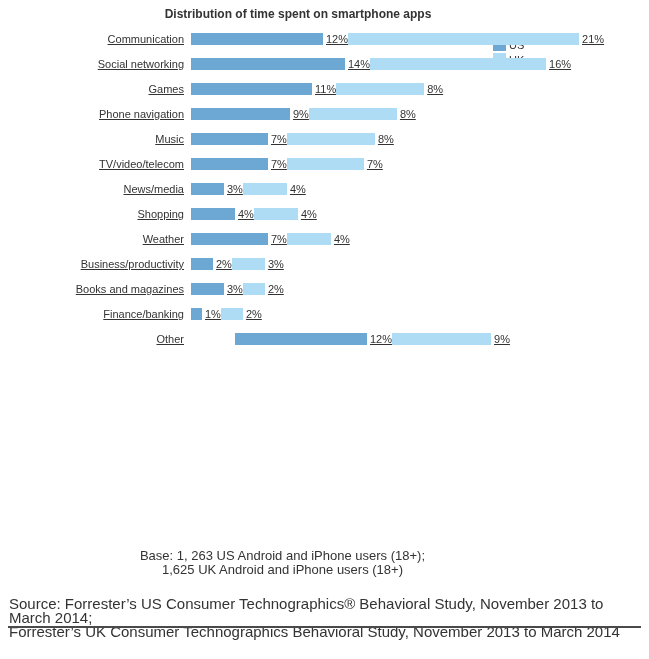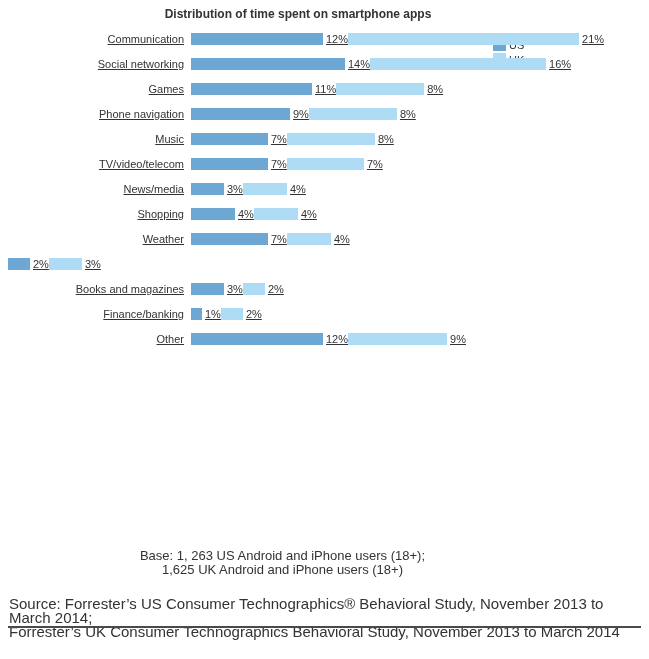--- a/index.html
+++ b/index.html
@@ -9,21 +9,21 @@
   }
   .title{
     position:absolute;top:7px;left:0;width:596px;text-align:center;
     font-size:12px;font-weight:bold;color:#333;
   }
   .legend{position:absolute;top:37px;left:493px;font-size:11px;color:#333;}
   .legend-item{display:flex;align-items:center;height:15px;}
   .swatch{width:13px;height:13px;display:inline-block;margin-right:3px;flex:none;}
   .plot{position:absolute;top:33px;left:8px;width:633px;}
   .row{display:flex;align-items:center;margin-bottom:13px;text-decoration:underline;}
-  .row:last-child{margin-bottom:8px;}
+  .row:last-child{margin-bottom:8px;gap:44px;}
   .row-label{width:176px;flex:none;text-align:right;margin-right:7px;font-size:11px;color:#333;}
   .bars{display:flex;flex-direction:row;}
   .bar-line{display:flex;align-items:center;height:12px;}
   .bar{height:12px;flex:none;}
   .val{font-size:11px;color:#333;margin-left:3px;white-space:nowrap;}
   .base-note{
     position:absolute;top:549px;left:1px;width:563px;text-align:center;
     font-size:13px;line-height:14px;color:#333;
   }
   .source-note{
@@ -166,20 +166,21 @@
             <div class="bar" style="width: 77px; background: rgb(109, 167, 211);"></div>
             <span class="val">7%</span>
           </div>
           <div class="bar-line">
             <div class="bar" style="width: 44px; background: rgb(174, 220, 245);"></div>
             <span class="val">4%</span>
           </div>
         </div>
       </div>
       <div class="row">
+        <div class="row-label">Business/productivity</div>
         <div class="bars">
           <div class="bar-line">
             <div class="bar" style="width: 22px; background: rgb(109, 167, 211);"></div>
             <span class="val">2%</span>
           </div>
           <div class="bar-line">
             <div class="bar" style="width: 33px; background: rgb(174, 220, 245);"></div>
             <span class="val">3%</span>
           </div>
         </div>

